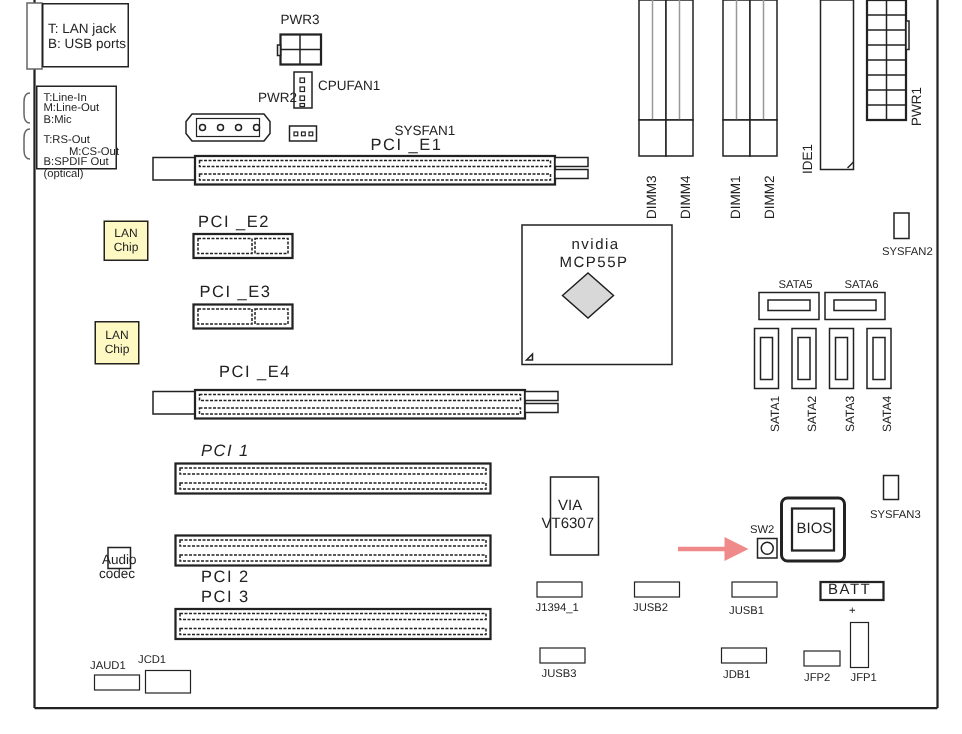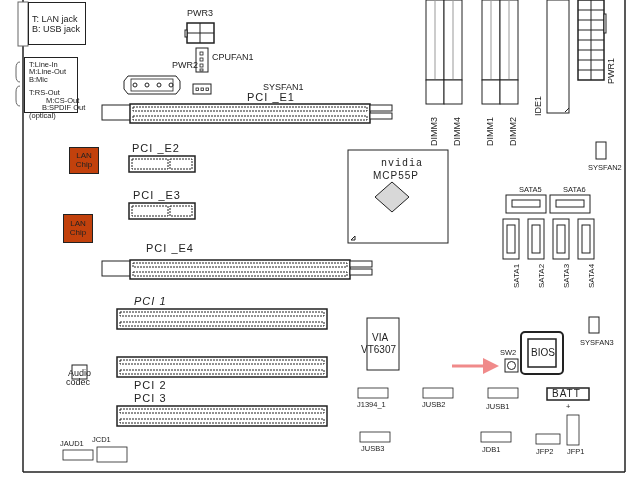--- a/index.html
+++ b/index.html
@@ -4,21 +4,21 @@
 <style>
   html, body { margin:0; padding:0; background:#ffffff; }
   body { width:641px; height:489px; position:relative; overflow:hidden;
          font-family:"Liberation Sans", sans-serif; color:#222; }
   .lbl { position:absolute; font-size:9px; color:#222; white-space:nowrap; line-height:1; }
   .lbl.big { font-size:11px; letter-spacing:1px; }
   .lbl.small { font-size:7.5px; }
   .vert { position:absolute; font-size:9px; white-space:nowrap; transform-origin:left top;
           transform:rotate(-90deg); line-height:1; }
   .box { position:absolute; border:1px solid #222; background:#fff; box-sizing:border-box; }
-  .chipbox { position:absolute; border:1px solid #222; background:#c2410c; box-sizing:border-box;
+  .chipbox { position:absolute; border:1px solid #222; background:#fef9c3; box-sizing:border-box;
              display:flex; flex-direction:column; align-items:center; justify-content:center;
              font-size:8px; line-height:1.1; text-align:center; }
   svg { position:absolute; left:0; top:0; }
 </style>
 </head>
 <body>
 
 <svg width="641" height="489">
 
   <line x1="23" y1="0" x2="23" y2="472" stroke="#222" stroke-width="1.5"></line>
@@ -204,29 +204,29 @@
     <rect x="481" y="432" width="30" height="10"></rect>
     <rect x="536" y="434" width="24" height="10"></rect>
     <rect x="567" y="415" width="12" height="30"></rect>
     <rect x="63" y="450" width="30" height="10"></rect>
     <rect x="97" y="447" width="30" height="15"></rect>
   </g>
 </svg>
 
 <div class="box" style="left:28px;top:2px;width:58px;height:43px;"></div>
 <div class="lbl" style="left:32px;top:15px;">T:  LAN jack</div>
-<div class="lbl" style="left:32px;top:25px;">B: USB jack</div>
+<div class="lbl" style="left:32px;top:25px;">B: USB ports</div>
 
 <div class="box" style="left:24px;top:57px;width:54px;height:56px;"></div>
 <div class="lbl small" style="left:29px;top:61px;">T:Line-In</div>
 <div class="lbl small" style="left:29px;top:68px;">M:Line-Out</div>
 <div class="lbl small" style="left:29px;top:76px;">B:Mic</div>
 <div class="lbl small" style="left:29px;top:89px;">T:RS-Out</div>
 <div class="lbl small" style="left:29px;top:97px;margin-left:17px;">M:CS-Out</div>
-<div class="lbl small" style="left:42px;top:104px;">B:SPDIF Out</div>
+<div class="lbl small" style="left:29px;top:104px;">B:SPDIF Out</div>
 <div class="lbl small" style="left:29px;top:112px;">(optical)</div>
 
 <div class="lbl" style="left:187px;top:9px;">PWR3</div>
 <div class="lbl" style="left:212px;top:53px;">CPUFAN1</div>
 <div class="lbl" style="left:128px;top:61px;padding-left:44px;">PWR2</div>
 <div class="lbl" style="left:228px;top:83px;padding-left:35px;">SYSFAN1</div>
 <div class="lbl big" style="left:247px;top:92px;">PCI _E1</div>
 
 <div class="vert" style="left:430px;top:146px;">DIMM3</div>
 <div class="vert" style="left:453px;top:146px;">DIMM4</div>
@@ -242,21 +242,21 @@
 </div>
 <div class="chipbox" style="left:63px;top:214px;width:30px;height:29px;">
   <span>LAN</span>
   <span>Chip</span>
 </div>
 
 <div class="lbl big" style="left:132px;top:143px;text-align:right;">PCI _E2</div>
 <div class="lbl big" style="left:133px;top:190px;">PCI _E3</div>
 <div class="lbl big" style="left:135px;top:243px;margin-left:11px;">PCI _E4</div>
 
-<div class="lbl" style="left:381px;top:159px;font-size:10px;letter-spacing:1px;font-family:Liberation Mono, monospace;">nvidia</div>
+<div class="lbl" style="left:381px;top:159px;font-size:10px;letter-spacing:1px;">nvidia</div>
 <div class="lbl" style="left:373px;top:171px;font-size:10px;letter-spacing:1px;">MCP55P</div>
 
 <div class="lbl small" style="left:519px;top:186px;">SATA5</div>
 <div class="lbl small" style="left:563px;top:186px;">SATA6</div>
 <div class="vert" style="left:513px;top:288px;font-size:8px;">SATA1</div>
 <div class="vert" style="left:538px;top:288px;font-size:8px;">SATA2</div>
 <div class="vert" style="left:563px;top:288px;font-size:8px;">SATA3</div>
 <div class="vert" style="left:588px;top:288px;font-size:8px;">SATA4</div>
 
 <div class="lbl big" style="left:134px;top:296px;font-style:italic;">PCI 1</div>

